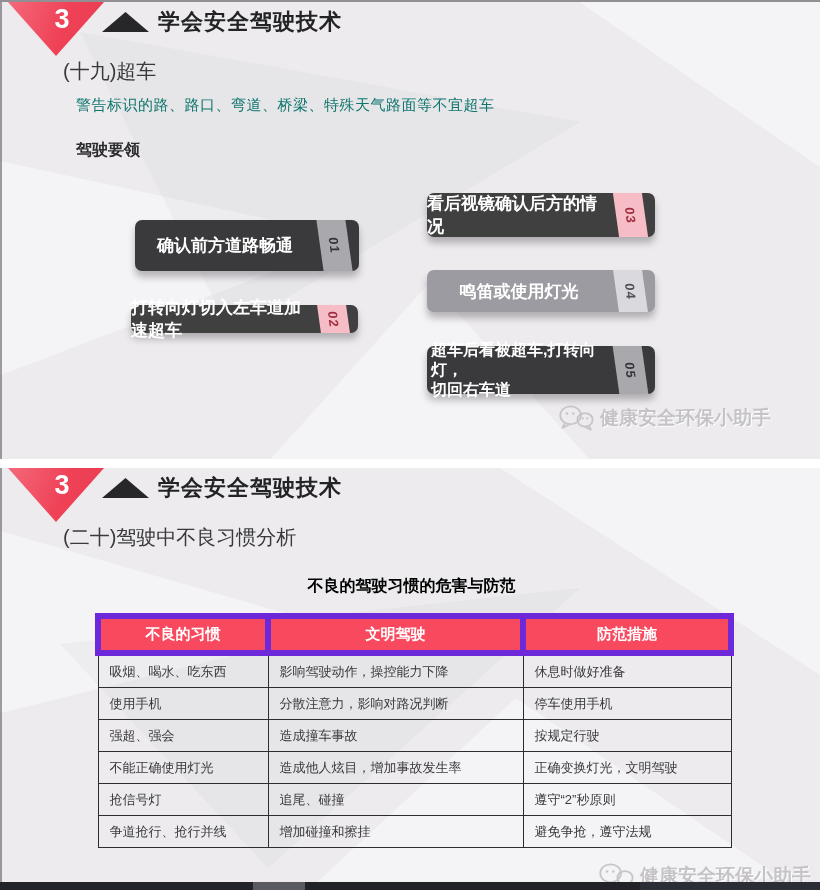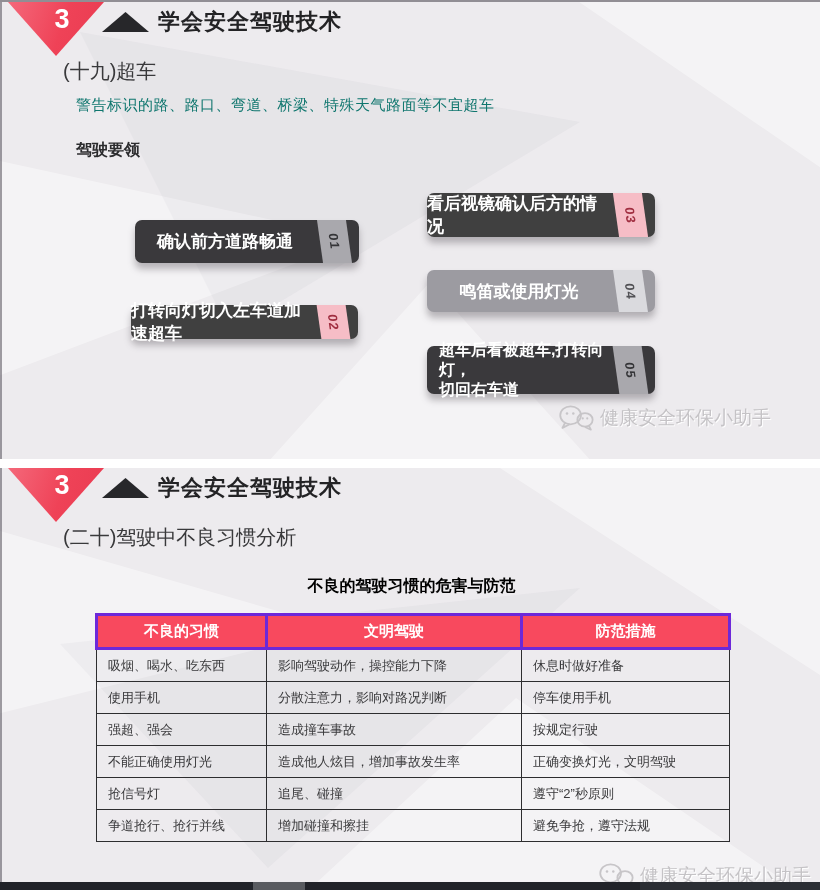--- a/index.html
+++ b/index.html
@@ -33,45 +33,45 @@
   .desc { position:absolute; left:76px; top:94px; font-size:15px; color:#0f766e; letter-spacing:0.5px; }
   .tips { position:absolute; left:76px; top:138px; font-size:16px; font-weight:bold; color:#2c2c2e; }
 
   
   .banner { position:absolute; border-radius:7px; box-shadow:0 6px 7px rgba(90,85,92,0.4); }
   .banner .btext {
     position:absolute; left:0; right:44px; top:0; bottom:0;
     display:flex; align-items:center; justify-content:center;
     color:#fff; font-weight:bold; font-size:17px; white-space:pre-line;
   }
-  .banner.multiline .btext { justify-content:flex-start; padding-left:12px; right:40px; font-size:16px; line-height:1.25; }
+  .banner.multiline .btext { justify-content:flex-start; padding-left:4px; right:40px; font-size:16px; line-height:1.25; }
   .num-band { position:absolute; top:0; bottom:0; right:10px; width:29px;
     transform:skewX(8deg); display:flex; align-items:center; justify-content:center; }
   .num { transform:rotate(90deg); font-size:13px; font-weight:bold; letter-spacing:1px; }
   .banner.dark { background:#3a393c; }  .banner.dark .num-band { background:#a9a8ad; }  .banner.dark .num { color:#353538; }
   .banner.red  { background:#404040; }  .banner.red  .num-band { background:#f6bdc6; }  .banner.red  .num { color:#a02e40; }
   .banner.gray { background:#9c9ba1; }  .banner.gray .num-band { background:#dadade; }  .banner.gray .num { color:#515155; }
-  #b1 { left:135px; top:218px; width:224px; height:43px; }
-  #b2 { left:131px; top:303px; width:227px; height:34px; }
+  #b1 { left:135px; top:218px; width:224px; height:51px; }
+  #b2 { left:131px; top:303px; width:227px; height:28px; }
   #b3 { left:427px; top:191px; width:228px; height:44px; }
   #b4 { left:427px; top:268px; width:228px; height:42px; }
   #b5 { left:427px; top:344px; width:228px; height:48px; }
 
   
   .watermark { position:absolute; display:flex; align-items:center; gap:6px;
-    color:#c5c3c6; font-size:19px; font-weight:normal;
+    color:#c5c3c6; font-size:19px; font-weight:bold;
     text-shadow:1px 1px 0 rgba(255,255,255,0.95); }
   #wm1 { left:558px; top:402px; }
   #wm2 { left:598px; top:394px; }
 
   
   .tbl-title { position:absolute; left:95px; top:108px; width:633px; text-align:center;
     font-size:16px; font-weight:bold; color:#000000; }
   .habits-table { position:absolute; left:95px; top:145px; width:633px; border-collapse:collapse; table-layout:fixed; }
-  .habits-table th { background:#f8495e; color:#fff; font-size:15px; font-weight:bold; height:29px; border:3px solid #6d28d9; }
+  .habits-table th { background:#f8495e; color:#fff; font-size:15px; font-weight:bold; height:29px; border:6px solid #6d28d9; }
   .habits-table td { height:31px; border:1px solid #2d2d2f; font-size:13px; color:#39393b; padding:0 11px; }
   .c1 { width:170px; } .c2 { width:255px; } .c3 { width:208px; }
 
   
   .bottom-bar { position:absolute; left:0; top:882px; width:820px; height:8px; background:#212329; }
   .bar-seg { position:absolute; top:0; height:8px; }
 </style>
 </head>
 <body>
 

